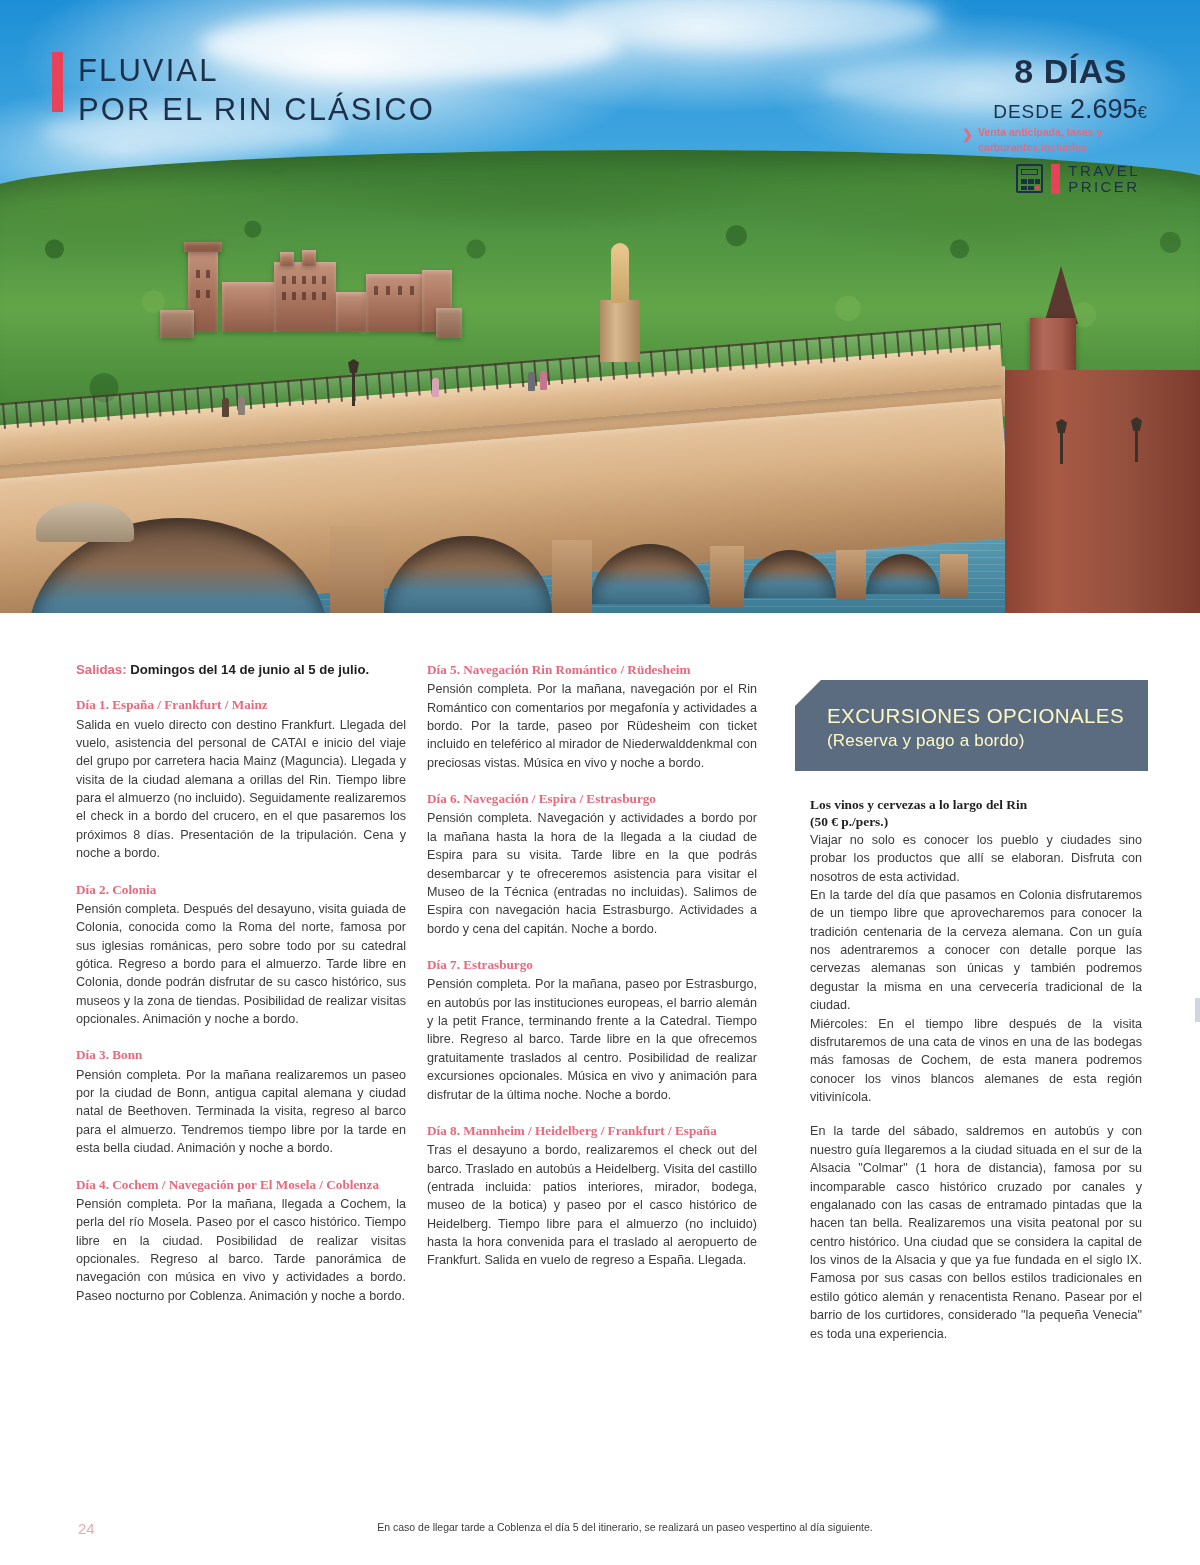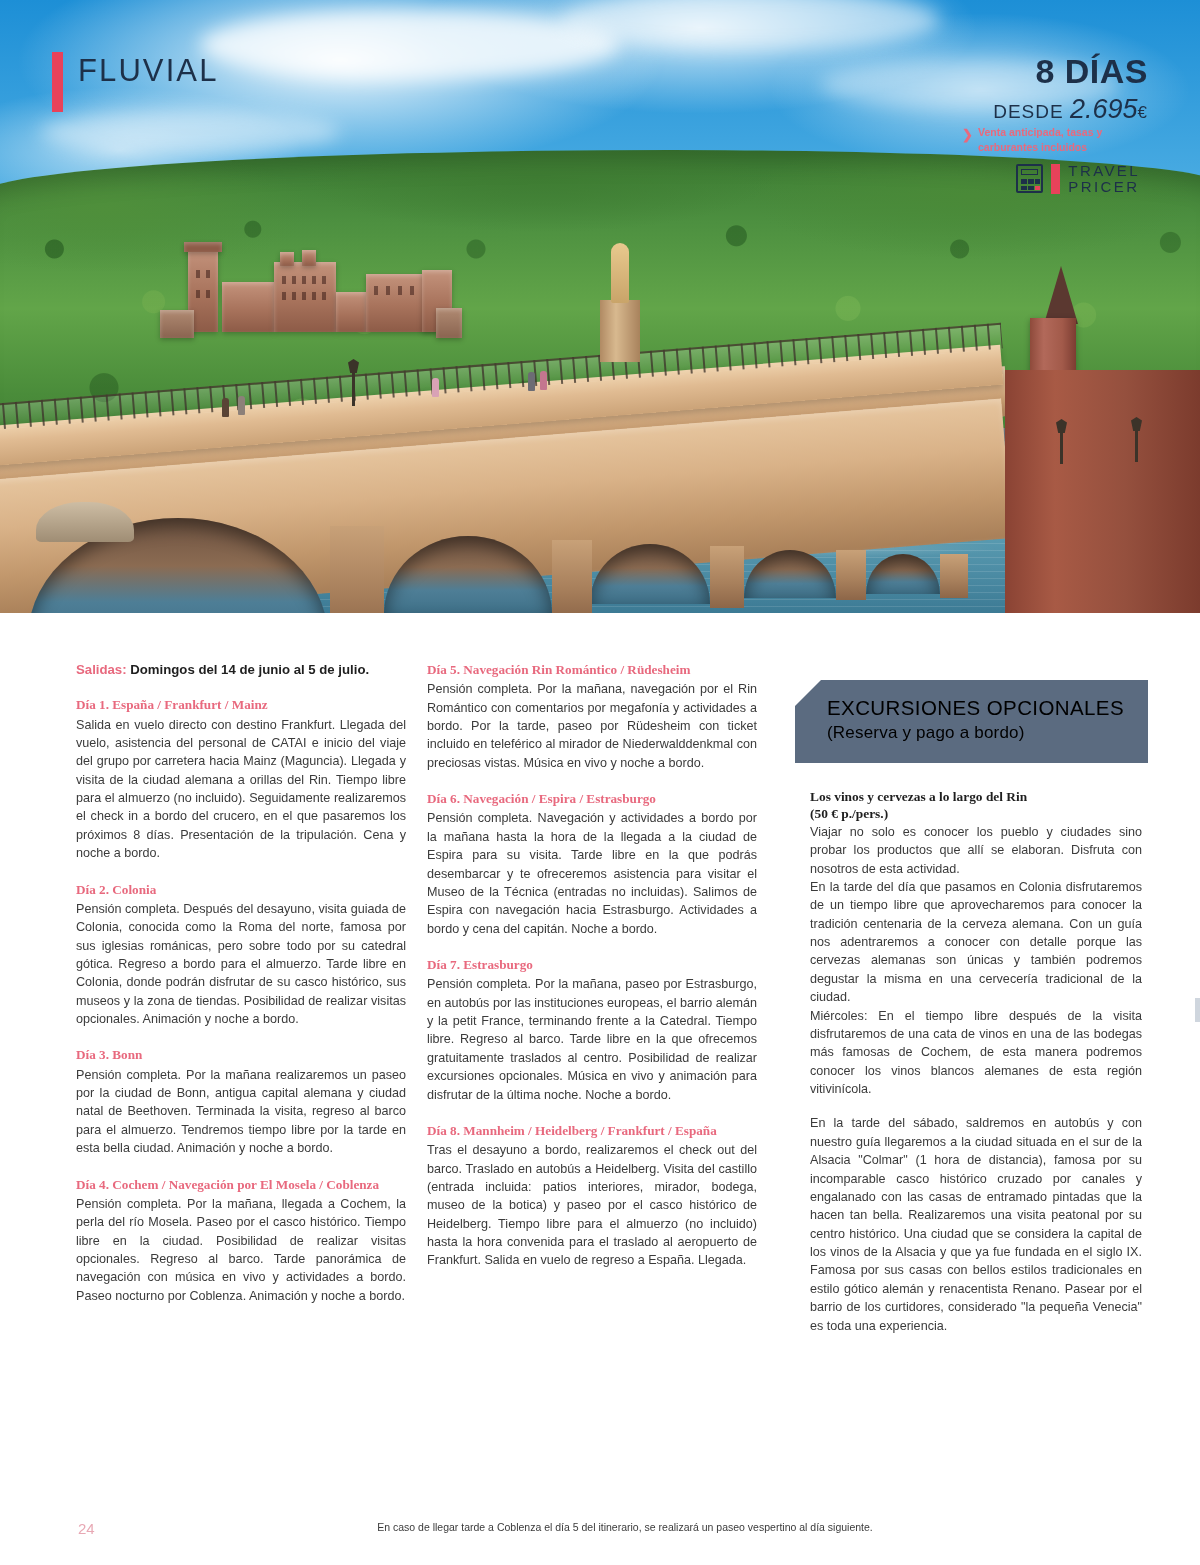--- a/index.html
+++ b/index.html
@@ -290,26 +290,26 @@
     position: absolute;
     left: 78px; top: 134px;
     color: #1d3049;
     font-size: 19.5px;
     letter-spacing: .2px;
   }
 
   .days {
     position: absolute;
     right: 52px; top: 52px;
-    text-align: right;
+    text-align: center;
     color: #1d3049;
   }
   .days-big { font-size: 34px; font-weight: bold; letter-spacing: .5px; }
   .days-price { font-size: 19px; letter-spacing: 1px; margin-top: 3px; }
-  .days-price b { font-size: 27px; font-weight: 400; letter-spacing: 0; font-style: italic; }
+  .days-price b { font-size: 27px; font-weight: 400; letter-spacing: 0; }
   .days-price .eur { font-size: 17px; }
 
   .promo {
     position: absolute;
     right: 52px; top: 125px;
     width: 186px;
     text-align: left;
     color: #e8697e;
     font-size: 10.5px;
     font-weight: bold;
@@ -406,22 +406,22 @@
   
   .exc {
     position: absolute;
     left: 795px;
     top: 20px;
     width: 353px;
   }
   .exc-head {
     position: relative;
     background: #5b6b80;
-    color: #000000;
-    padding: 16px 22px 20px 32px;
+    color: #fef9c3;
+    padding: 24px 22px 20px 32px;
     clip-path: polygon(26px 0, 100% 0, 100% 100%, 0 100%, 0 26px);
     min-height: 80px;
   }
   .exc-h1 { font-size: 20.5px; letter-spacing: .4px; font-weight: 400; }
   .exc-h2 { font-size: 17px; letter-spacing: .2px; font-weight: 400; margin-top: 3px; }
 
   .exc-body {
     padding: 25px 0 0 6px;
     font-size: 12.6px;
     line-height: 1.46;
@@ -570,20 +570,21 @@
   <div class="person" style="left:222px;top:398px;background:#5a4436;"></div>
   <div class="person" style="left:238px;top:396px;background:#8c8079;"></div>
   <div class="person" style="left:432px;top:378px;background:#d9a2b6;"></div>
   <div class="person" style="left:528px;top:372px;background:#6c6c74;"></div>
   <div class="person" style="left:540px;top:371px;background:#c4768f;"></div>
 
   <div class="head-bar"></div>
 
   <div class="title-main">
     <div>FLUVIAL</div>
+    <div class="title-l2">POR EL RIN CLÁSICO</div>
   </div>
 
 
   <div class="days">
     <div class="days-big">8 DÍAS</div>
     <div class="days-price">
       <span>DESDE</span>
       <b>2.695</b><span class="eur">€</span>
     </div>
   </div>

